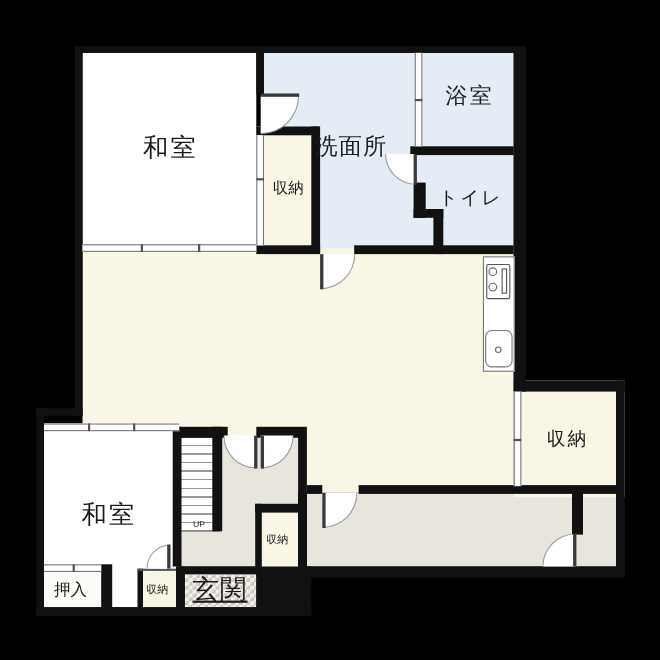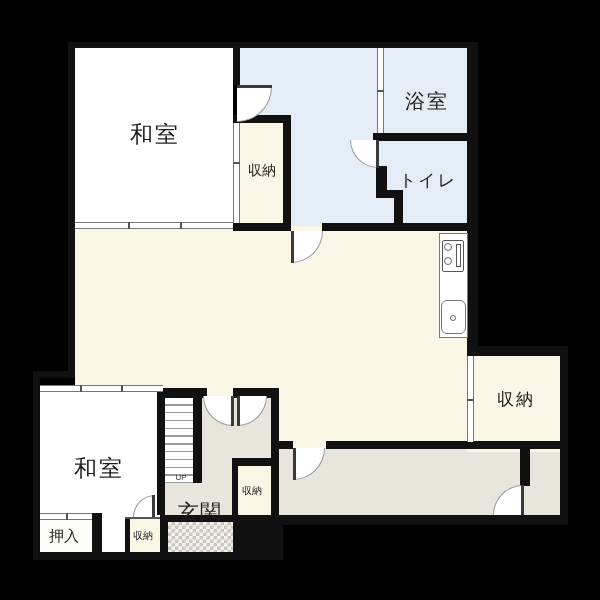--- a/index.html
+++ b/index.html
@@ -140,24 +140,25 @@
 
   <div class="abs fixture" style="left:439px;top:233px;width:29px;height:105px;"></div>
   <div class="abs" style="left:442px;top:240px;width:22px;height:32px;border:1px solid #555;border-radius:2px;background:#fff;"></div>
   <div class="abs circle" style="left:444px;top:243px;width:8px;height:8px;"></div>
   <div class="abs circle" style="left:444px;top:257px;width:8px;height:8px;"></div>
   <div class="abs" style="left:456px;top:244px;width:5px;height:23px;border:1px solid #555;background:#fff;"></div>
   <div class="abs" style="left:441px;top:300px;width:25px;height:34px;border:1px solid #777;border-radius:6px;background:#fff;"></div>
   <div class="abs circle" style="left:450px;top:315px;width:6px;height:6px;"></div>
 
   <div class="lbl" style="left:155px;top:134px;font-size:23px;">和室</div>
-  <div class="lbl" style="left:427px;top:87px;font-size:20px;margin-top:14px;">浴室</div>
+  <div class="lbl" style="left:319px;top:133px;font-size:21px;letter-spacing:1px;">洗面所</div>
+  <div class="lbl" style="left:427px;top:87px;font-size:20px;">浴室</div>
   <div class="lbl" style="left:428px;top:180px;font-size:17px;">トイレ</div>
   <div class="lbl" style="left:262px;top:171px;font-size:14px;letter-spacing:0;">収納</div>
   <div class="lbl" style="left:516px;top:399px;font-size:17px;">収納</div>
   <div class="lbl" style="left:99px;top:468px;font-size:23px;">和室</div>
   <div class="lbl" style="left:64px;top:536px;font-size:15px;letter-spacing:0;">押入</div>
   <div class="lbl" style="left:143px;top:536px;font-size:10px;letter-spacing:0;">収納</div>
-  <div class="lbl" style="left:200px;top:512px;font-size:21px;letter-spacing:1px;">玄関</div>
+  <div class="lbl" style="left:200px;top:536px;font-size:24px;letter-spacing:1px;text-decoration:underline;">玄関</div>
   <div class="lbl" style="left:252px;top:491px;font-size:10px;letter-spacing:0;">収納</div>
   <div class="lbl" style="left:181px;top:477px;font-size:8px;letter-spacing:0;color:#333;">UP</div>
 
 </div>
 
 </body></html>

